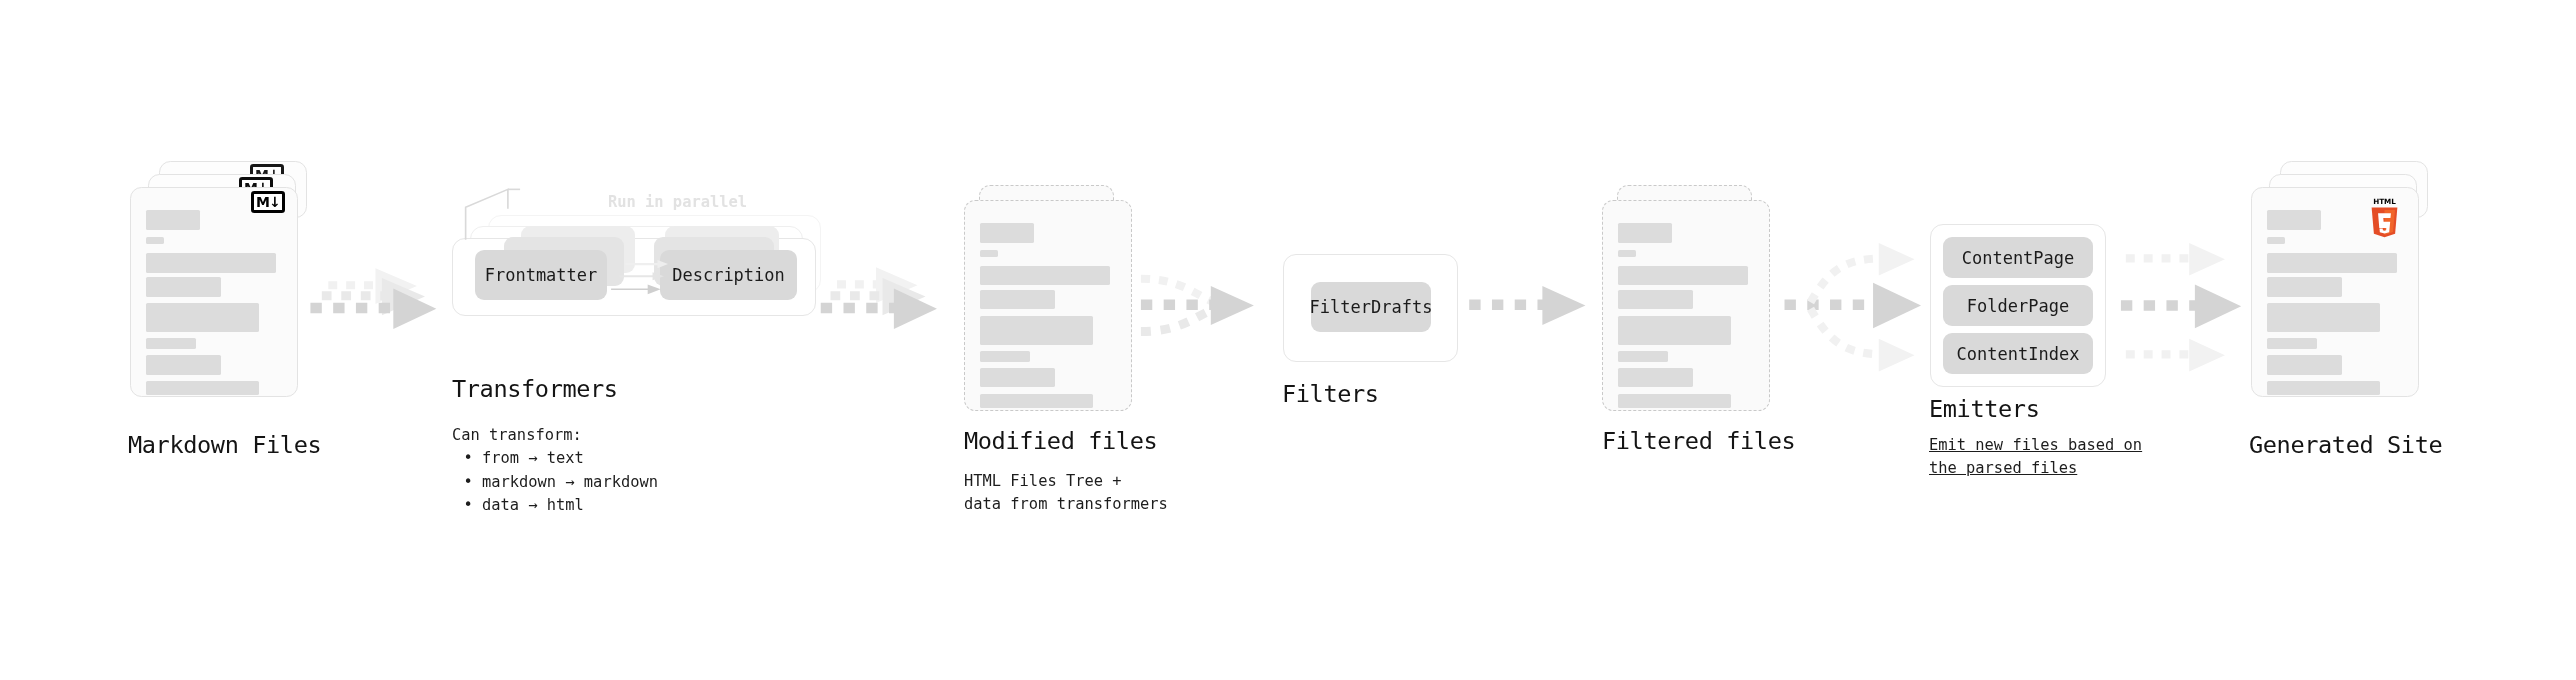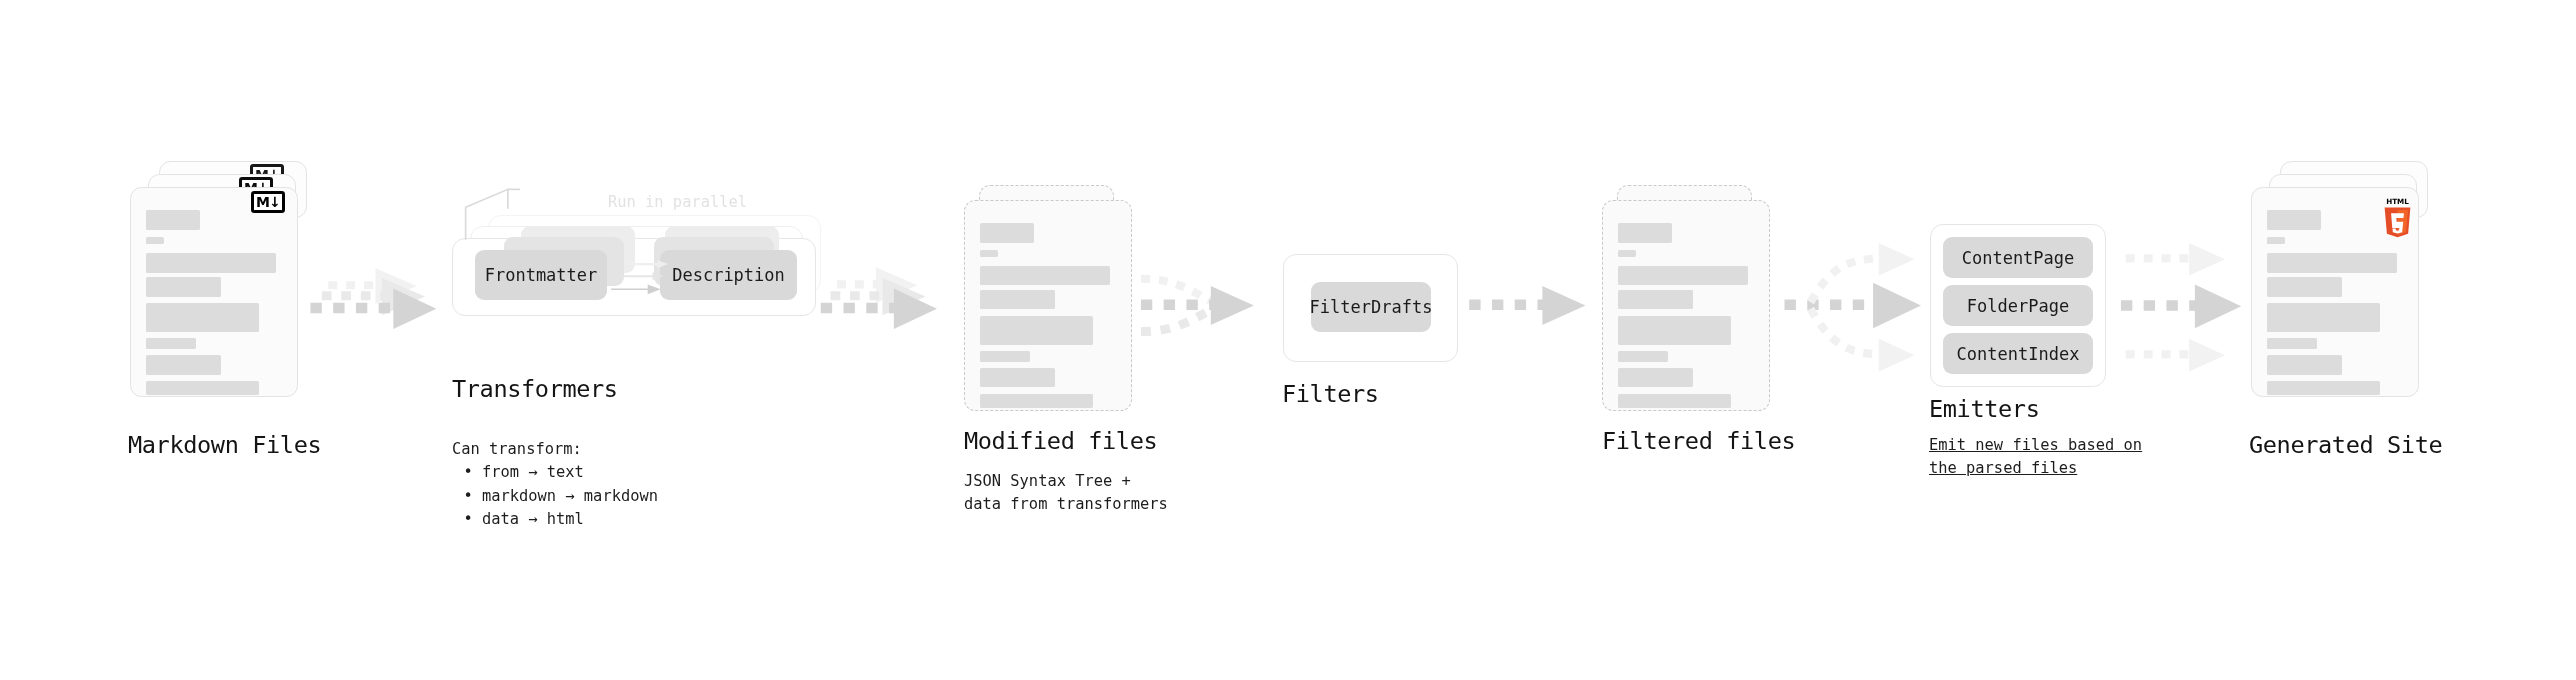--- a/index.html
+++ b/index.html
@@ -38,21 +38,21 @@
     border: 3.3px solid #000;
     border-radius: 3.3px;
     background: #fff;
     display: flex; align-items: center; justify-content: center;
     font-family: "DejaVu Sans", "Liberation Sans", sans-serif;
     font-weight: 700; font-size: 14px; line-height: 1; color: #000;
     letter-spacing: -0.8px;
   }
   .md-badge.faded { opacity: .95; }
 
-  .html5-badge { position: absolute; width: 37px; height: 42px; margin-left: 13px; }
+  .html5-badge { position: absolute; width: 37px; height: 42px; }
   .css-badge   { position: absolute; width: 24.4px; height: 14.6px; }
   .js-badge    { position: absolute; width: 28px; height: 18px; background:#f7df1e; }
 
   
   .shell {
     position: absolute;
     border: 1.4px solid #e6e6e6;
     border-radius: 13px;
     background: #ffffff;
   }
@@ -147,39 +147,39 @@
 
     <div class="chip f3" style="left:69px; top:11.4px;  width:114px; height:47px;">&nbsp;</div>
     <div class="chip f3" style="left:213px; top:11.4px; width:114px; height:47px;">&nbsp;</div>
     <div class="chip f2" style="left:52px; top:22px;  width:120px; height:49px;">&nbsp;</div>
     <div class="chip f2" style="left:202px; top:22px; width:120px; height:49px;">&nbsp;</div>
 
     <div class="chip" style="left:23px; top:35px; width:132px; height:50px;">Frontmatter</div>
     <div class="chip" style="left:208px; top:35px; width:137px; height:50px;">Description</div>
   </div>
 
-  <div class="annot" style="left:608px; top:193px;">Run in parallel</div>
+  <div class="annot" style="left:608px; top:193px;font-weight:bold;">Run in parallel</div>
   <div class="title" style="left:452px; top:375px;">Transformers</div>
-  <div class="desc" style="left:452px; top:438px;"><span>Can transform:</span><br><span class="bullets">• from → text</span><br><span class="bullets">• markdown → markdown</span><br><span class="bullets">• data → html</span></div>
+  <div class="desc" style="left:452px; top:424px;"><span>Can transform:</span><br><span class="bullets">• from → text</span><br><span class="bullets">• markdown → markdown</span><br><span class="bullets">• data → html</span></div>
 
   <div class="node" style="left:964px; top:185px;">
     <div class="card dashed" style="left:14.6px; top:0px; width:135px; height:49px;"></div>
     <div class="card dashed" style="left:0px; top:14.6px; width:168px; height:211px;">
       <div class="skel" style="left:14.6px; top:22px; width:54px; height:20.3px;"></div>
       <div class="skel" style="left:14.6px; top:49px; width:18px; height:7.3px;"></div>
       <div class="skel" style="left:14.6px; top:65px; width:130px; height:19.5px;"></div>
       <div class="skel" style="left:14.6px; top:89px; width:75px; height:19.5px;"></div>
       <div class="skel" style="left:14.6px; top:115px; width:113px; height:29px;"></div>
       <div class="skel" style="left:14.6px; top:150px; width:50px; height:11.4px;"></div>
       <div class="skel" style="left:14.6px; top:167px; width:75px; height:19.5px;"></div>
       <div class="skel" style="left:14.6px; top:193px; width:113px; height:14px;"></div>
     </div>
   </div>
   <div class="title" style="left:964px; top:427px;">Modified files</div>
-  <div class="desc" style="left:964px; top:470px;">JSON Syntax Tree +
+  <div class="desc" style="left:964px; top:470px;">HTML Files Tree +
 data from transformers</div>
 
   <div class="node" style="left:1283px; top:254px;">
     <div class="shell" style="left:0px; top:0px; width:175px; height:108px;"></div>
     <div class="chip" style="left:28px; top:28.4px; width:120px; height:50px;">FilterDrafts</div>
   </div>
   <div class="title" style="left:1282px; top:380px;">Filters</div>
 
   <div class="node" style="left:1602px; top:185px;">
     <div class="card dashed" style="left:14.6px; top:0px; width:135px; height:49px;"></div>

